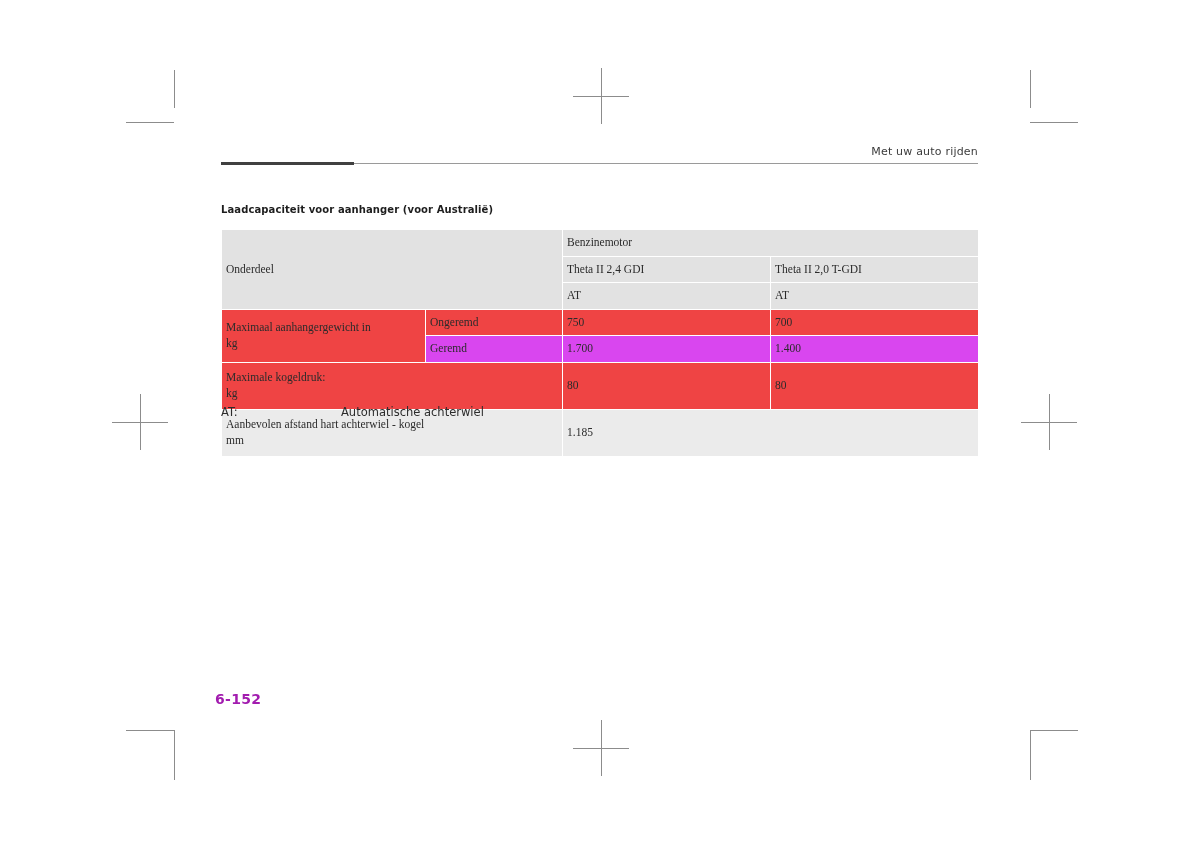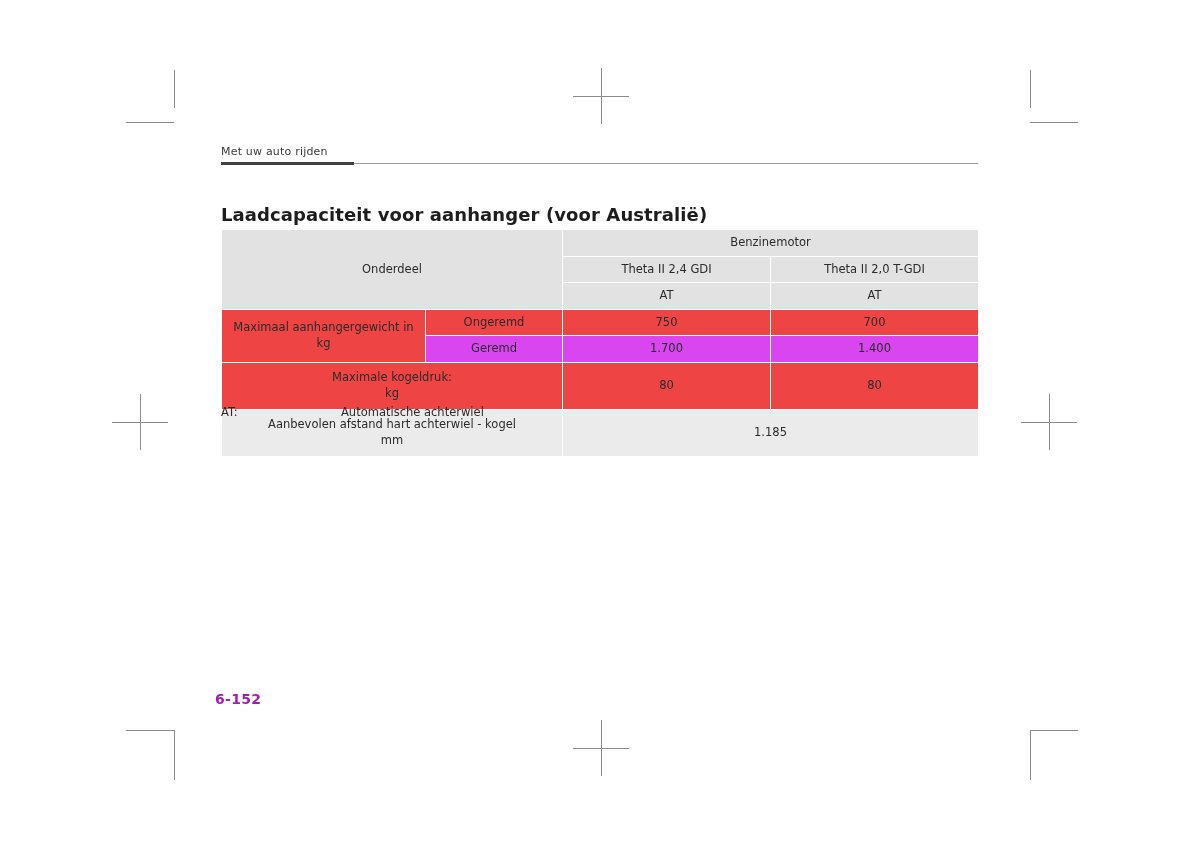--- a/index.html
+++ b/index.html
@@ -61,20 +61,21 @@
     position: absolute;
     left: 221px;
     top: 145px;
     width: 757px;
   }
   .header-title {
     font-size: 11px;
     color: #3b3b3b;
     letter-spacing: 0.2px;
     padding-bottom: 5px;
+    text-align: right;
   }
   .header-rule {
     position: relative;
     height: 1px;
     background: #9a9a9a;
   }
   .header-rule::before {
     content: "";
     position: absolute;
     left: 0;
@@ -82,21 +83,21 @@
     width: 133px;
     height: 3px;
     background: #404040;
   }
 
   
   .section-title {
     position: absolute;
     left: 221px;
     top: 204px;
-    font-size: 18px;
+    font-size: 10px;
     font-weight: bold;
     color: #1d1d1d;
     letter-spacing: 0.1px;
   }
 
   
   .table-wrap {
     position: absolute;
     left: 221px;
     top: 229px;
@@ -104,24 +105,24 @@
   }
   table.spec {
     border-collapse: collapse;
     width: 757px;
     table-layout: fixed;
     font-size: 11.5px;
     color: #2b2b2b;
   }
   table.spec td {
     border: 1px solid #ffffff;
-    text-align: center;
     vertical-align: middle;
     padding: 5px 4px;
     line-height: 1.35;
+    font-family: Liberation Serif, serif;
   }
   .hdr  { background: #e2e2e2; }
   .row-a { background: #ef4444; }
   .row-b { background: #d946ef; }
   .lbl { background: #ef4444; }
   .lbl2 { background: #ebebeb; }
   .tall { height: 36px; }
 
   
   .footnote {

